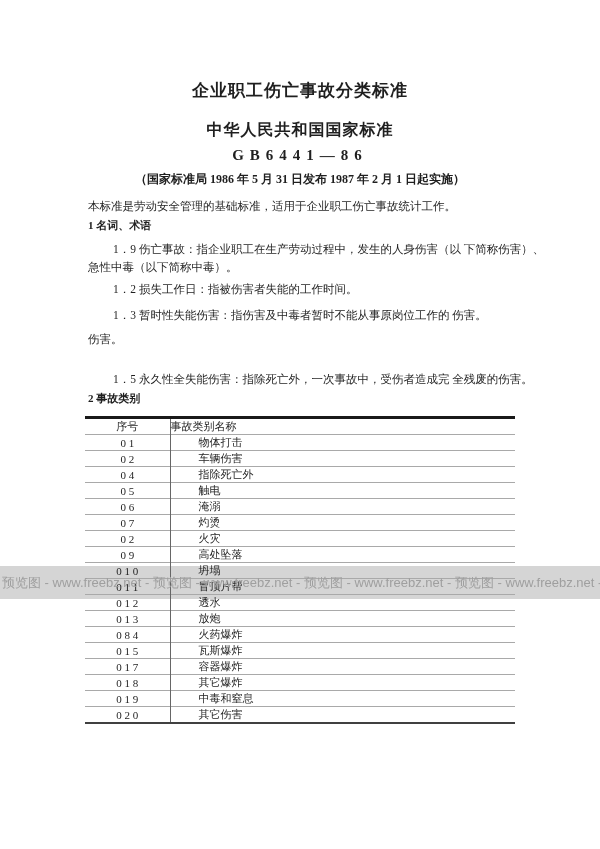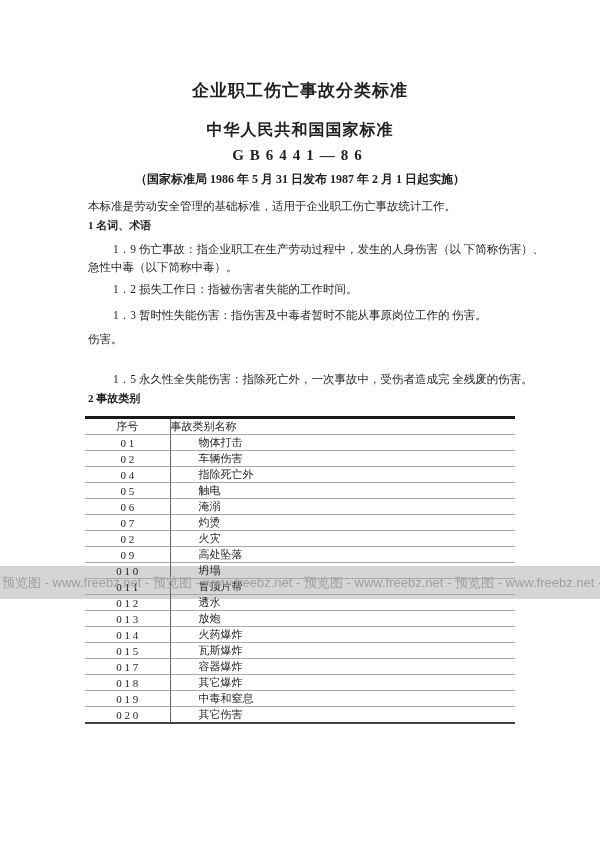--- a/index.html
+++ b/index.html
@@ -147,21 +147,21 @@
         </tr>
       <tr>
           <td>0 1 2</td>
           <td>透水</td>
         </tr>
       <tr>
           <td>0 1 3</td>
           <td>放炮</td>
         </tr>
       <tr>
-          <td>0 1 4</td>
+          <td>0 8 4</td>
           <td>火药爆炸</td>
         </tr>
       <tr>
           <td>0 1 5</td>
           <td>瓦斯爆炸</td>
         </tr>
       <tr>
           <td>0 1 7</td>
           <td>容器爆炸</td>
         </tr>

